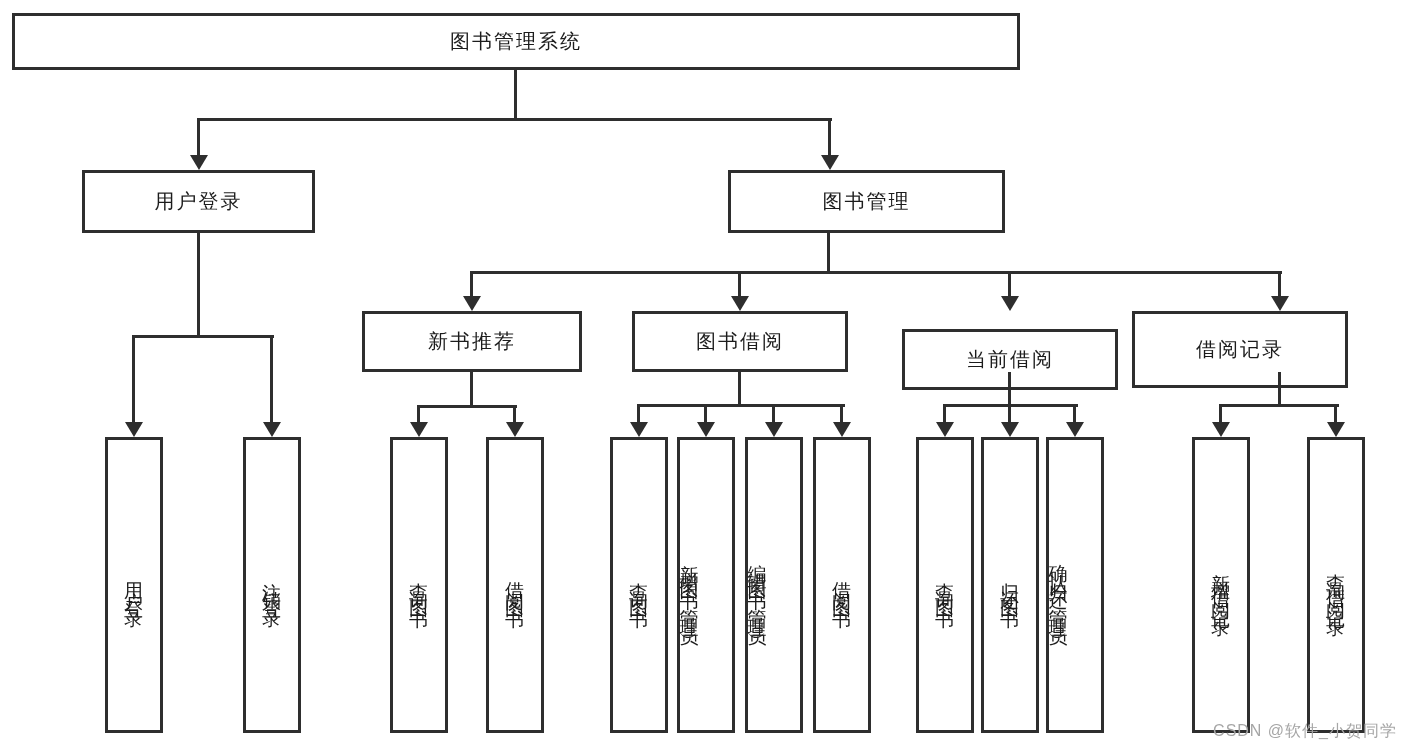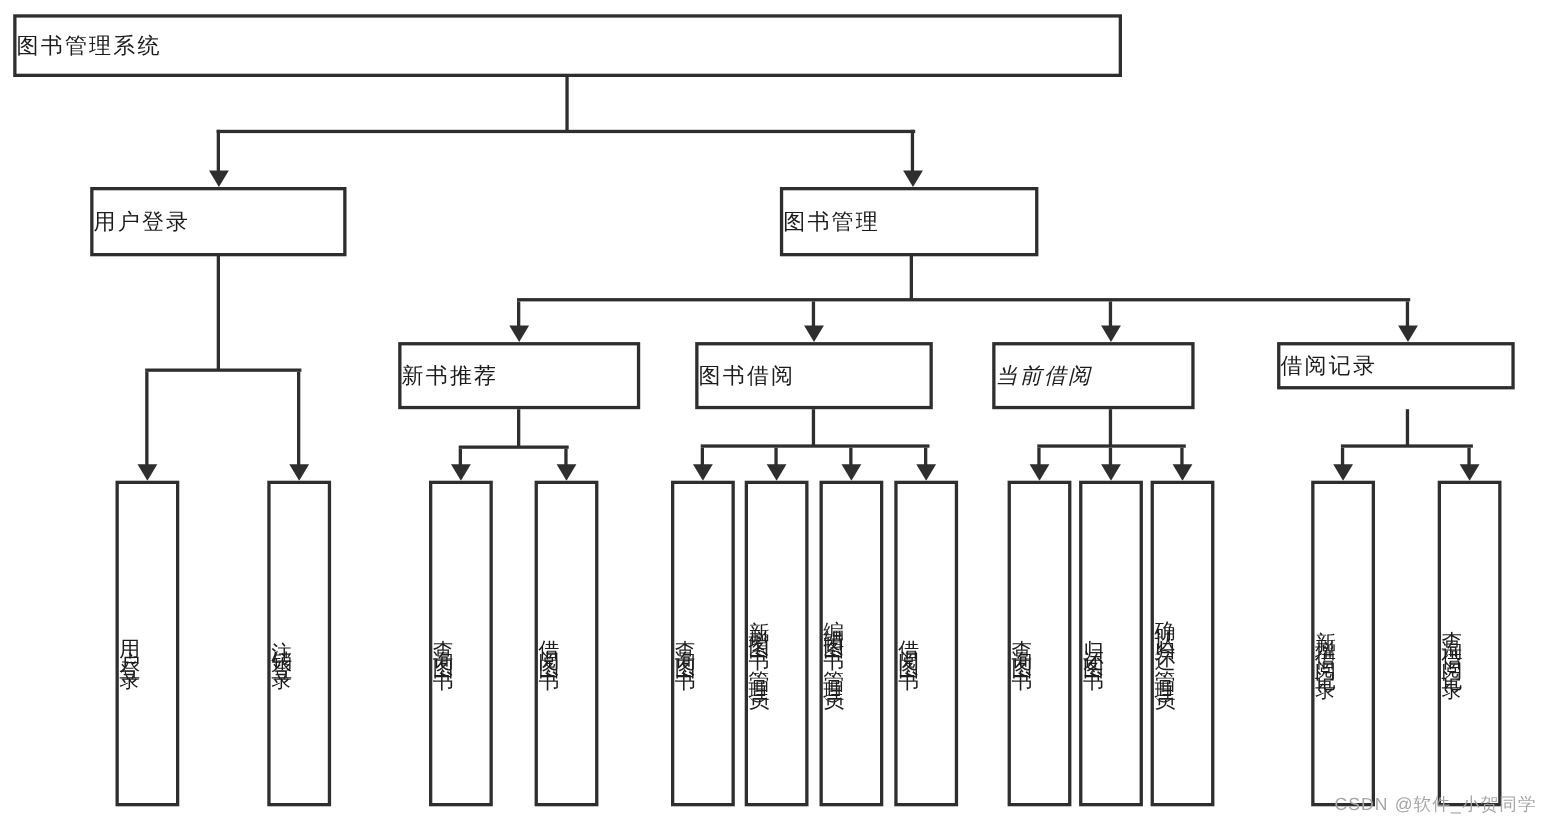--- a/index.html
+++ b/index.html
@@ -2,21 +2,21 @@
 <html><head>
 <meta charset="utf-8">
 <style>
   html,body { margin:0; padding:0; background:#ffffff; }
   .canvas {
     position:relative; width:1405px; height:747px; background:#ffffff;
     font-family:"Liberation Sans", sans-serif; overflow:hidden;
   }
   .box {
     position:absolute; background:#ffffff; border:3px solid #2e2e2e;
-    box-sizing:border-box; display:flex; align-items:center; justify-content:flex-start;
+    box-sizing:border-box; display:flex; align-items:center; justify-content:center;
     color:#1c1c1c;
   }
   .hbox { font-size:20px; letter-spacing:2px; white-space:nowrap; }
   .vbox { font-size:19px; }
   .vbox .vtext {
     writing-mode:vertical-rl; text-orientation:mixed;
     letter-spacing:9px; line-height:1;
   }
   .vbox.tall { justify-content:flex-start; padding-top:9px; }
   .vline, .hline { position:absolute; background:#2e2e2e; }
@@ -47,21 +47,21 @@
   </div>
 
   <div class="vline" style="left:514px; top:70px; height:50px;"></div>
   <div class="hline" style="left:197px; top:118px; width:635px;"></div>
   <div class="arrow" style="left:190px; top:118px; height:52px;"></div>
   <div class="arrow" style="left:821px; top:118px; height:52px;"></div>
 
   <div class="box hbox" style="left:82px; top:170px; width:233px; height:63px;">
     <span>用户登录</span>
   </div>
-  <div class="box hbox" style="left:709px; top:170px; width:235px; height:63px;">
+  <div class="box hbox" style="left:728px; top:170px; width:277px; height:63px;">
     <span>图书管理</span>
   </div>
 
   <div class="vline" style="left:197px; top:232px; height:104px;"></div>
   <div class="hline" style="left:132px; top:335px; width:142px;"></div>
   <div class="arrow" style="left:125px; top:338px; height:99px;"></div>
   <div class="arrow" style="left:263px; top:338px; height:99px;"></div>
 
   <div class="vline" style="left:827px; top:232px; height:41px;"></div>
   <div class="hline" style="left:470px; top:271px; width:812px;"></div>
@@ -69,24 +69,24 @@
   <div class="arrow" style="left:731px; top:274px; height:37px;"></div>
   <div class="arrow" style="left:1001px; top:274px; height:37px;"></div>
   <div class="arrow" style="left:1271px; top:274px; height:37px;"></div>
 
   <div class="box hbox" style="left:632px; top:311px; width:216px; height:61px;">
     <span>图书借阅</span>
   </div>
   <div class="box hbox" style="left:362px; top:311px; width:220px; height:61px;">
     <span>新书推荐</span>
   </div>
-  <div class="box hbox" style="left:902px; top:311px; width:184px; height:61px;font-style:italic;">
+  <div class="box hbox" style="left:902px; top:329px; width:216px; height:61px;">
     <span>当前借阅</span>
   </div>
-  <div class="box hbox" style="left:1161px; top:311px; width:216px; height:43px;">
+  <div class="box hbox" style="left:1132px; top:311px; width:216px; height:77px;">
     <span>借阅记录</span>
   </div>
 
   <div class="vline" style="left:470px; top:372px; height:35px;"></div>
   <div class="hline" style="left:417px; top:405px; width:100px;"></div>
   <div class="arrow" style="left:410px; top:408px; height:29px;"></div>
   <div class="arrow" style="left:506px; top:408px; height:29px;"></div>
 
   <div class="vline" style="left:738px; top:372px; height:34px;"></div>
   <div class="hline" style="left:637px; top:404px; width:208px;"></div>

